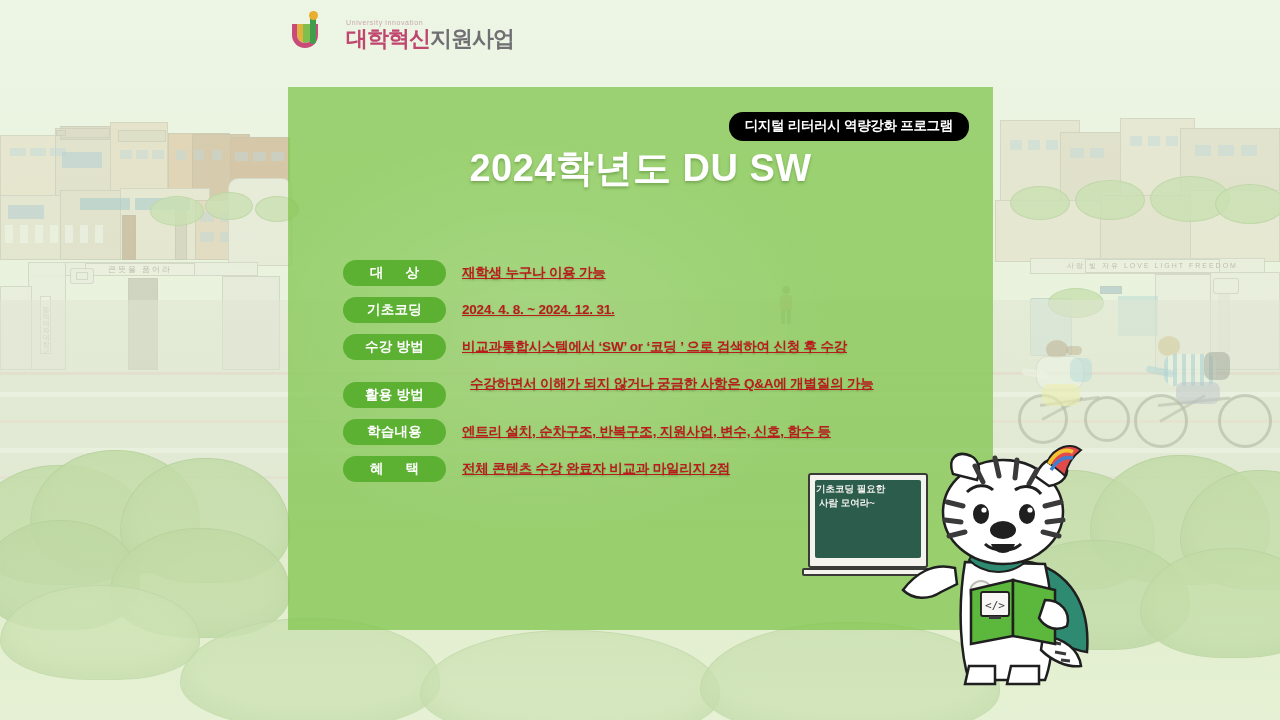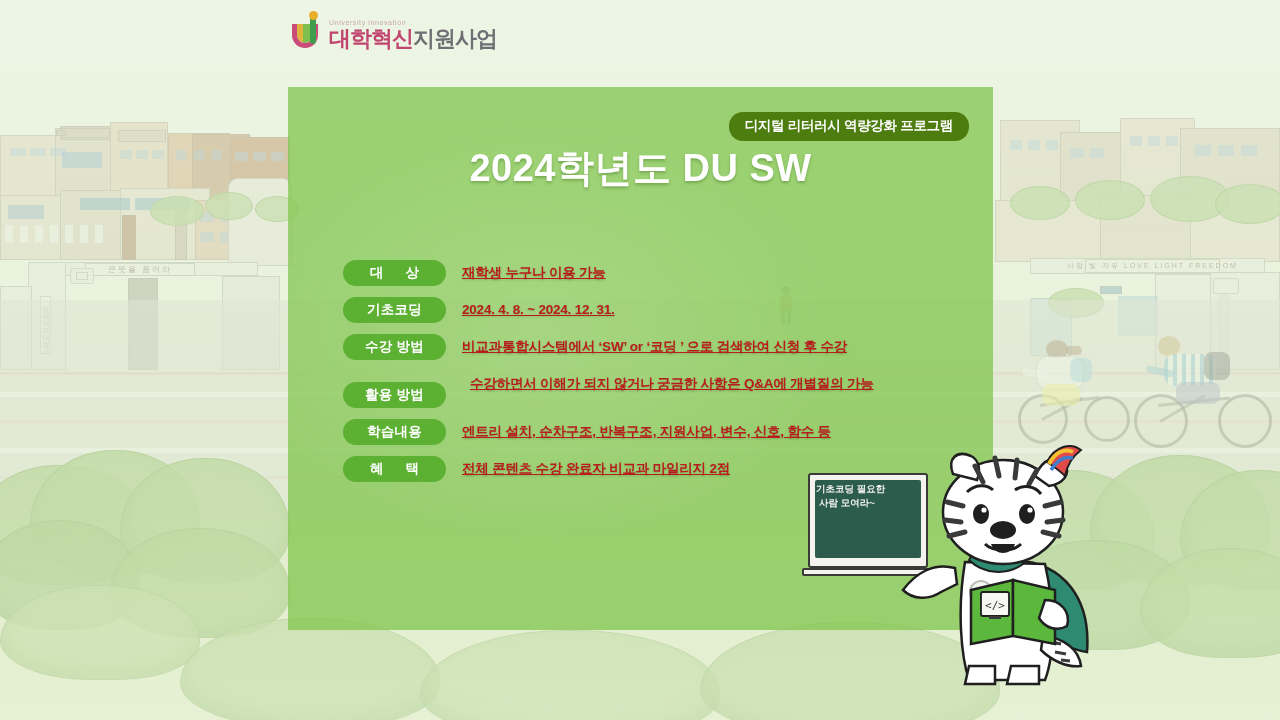--- a/index.html
+++ b/index.html
@@ -69,21 +69,21 @@
   }
   .green-tint {
     position:absolute; inset:0;
     background:linear-gradient(rgba(190,225,160,.18),rgba(200,230,170,.30));
     pointer-events:none;
   }
 
   
   #logo {
     position:absolute; left:292px; top:14px;
-    display:flex; align-items:flex-end; gap:7px; z-index:30;
+    display:flex; align-items:flex-end; gap:24px; z-index:30;
   }
   .logo-mark { position:relative; width:30px; height:36px; }
   .lm-u {
     position:absolute; left:0; bottom:2px; width:26px; height:24px;
     border:5px solid #c94b7a;
     border-top:none;
     border-radius:0 0 13px 13px;
     background:linear-gradient(90deg,#e2b33c 0 40%,#7fbf4d 40% 100%);
     background-clip:padding-box;
   }
@@ -108,21 +108,21 @@
     z-index:20; overflow:hidden;
   }
   .panel-glow {
     position:absolute; left:-60px; top:30px; width:620px; height:430px;
     border-radius:50%;
     background:radial-gradient(ellipse at center,rgba(255,255,255,.13),rgba(255,255,255,0) 70%);
   }
 
   #badge {
     position:absolute; right:24px; top:25px;
-    background:#4d7c0f; color:#fff;
+    background:#000000; color:#fff;
     font-size:13.5px; font-weight:bold; letter-spacing:-.3px;
     padding:5px 16px 6px; border-radius:14px;
     white-space:nowrap;
   }
 
   #title {
     position:absolute; left:0; right:0; top:58px;
     text-align:center; color:#fff;
     font-size:38px; font-weight:bold; line-height:1.22;
     letter-spacing:.5px;

